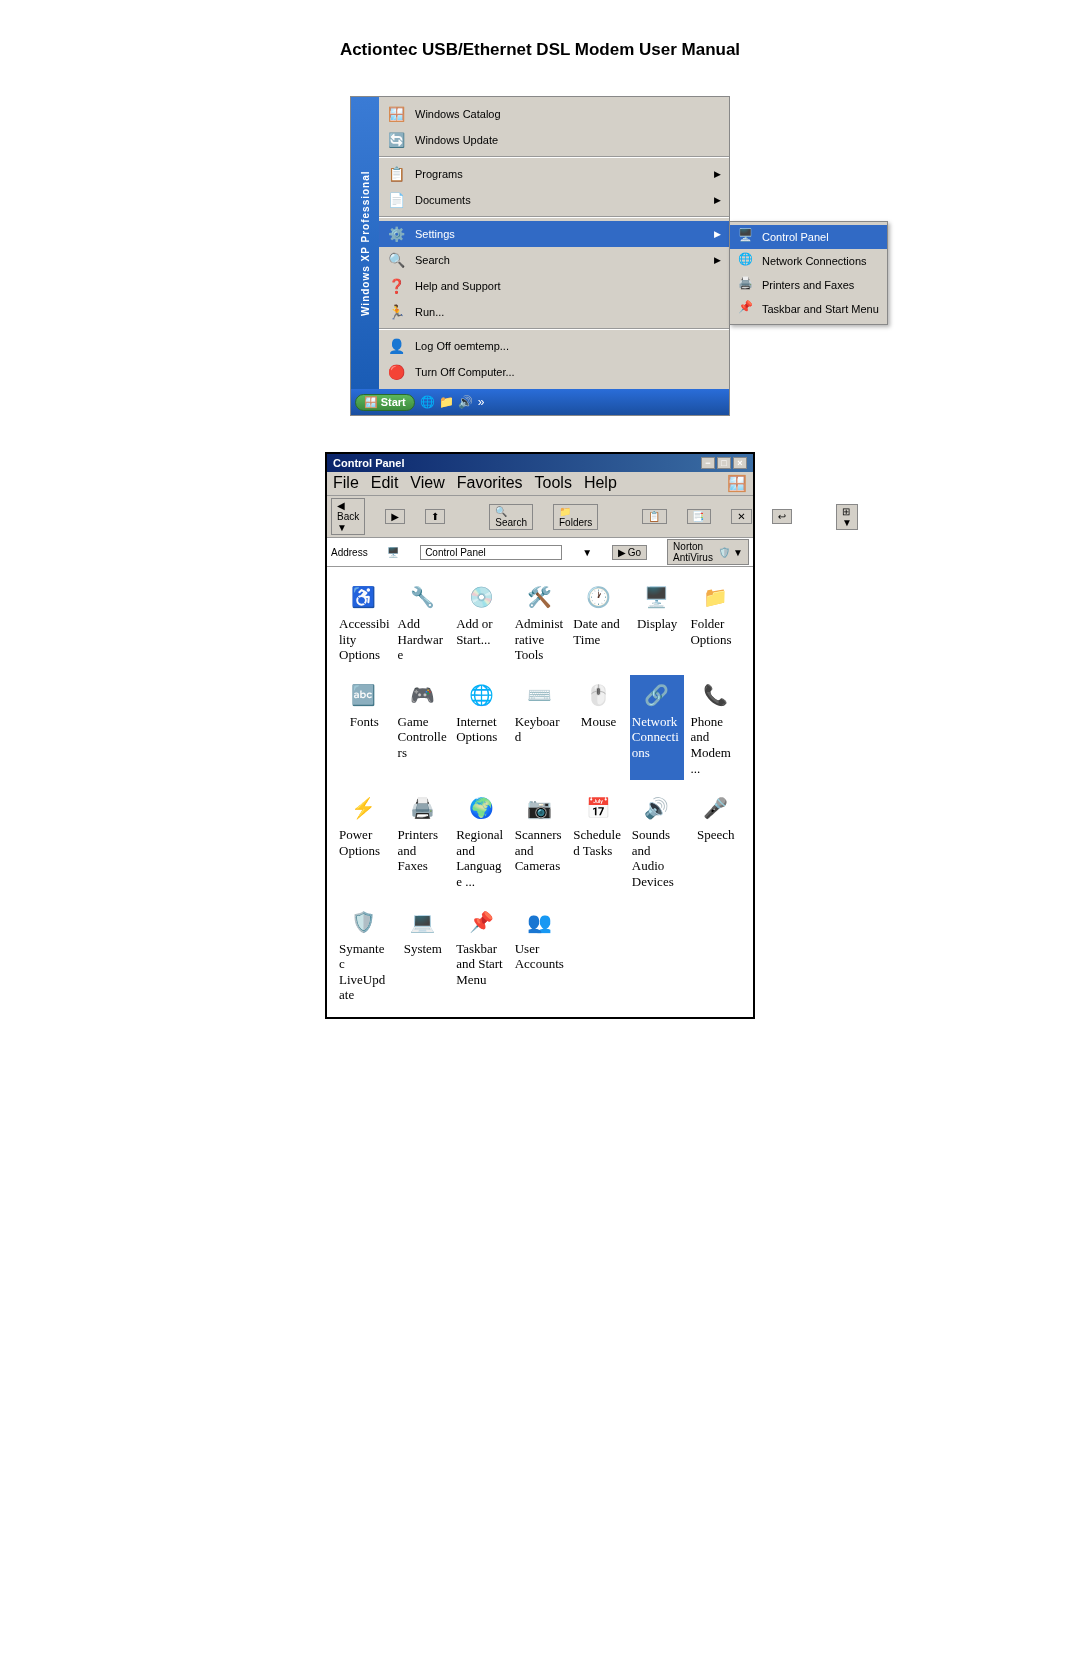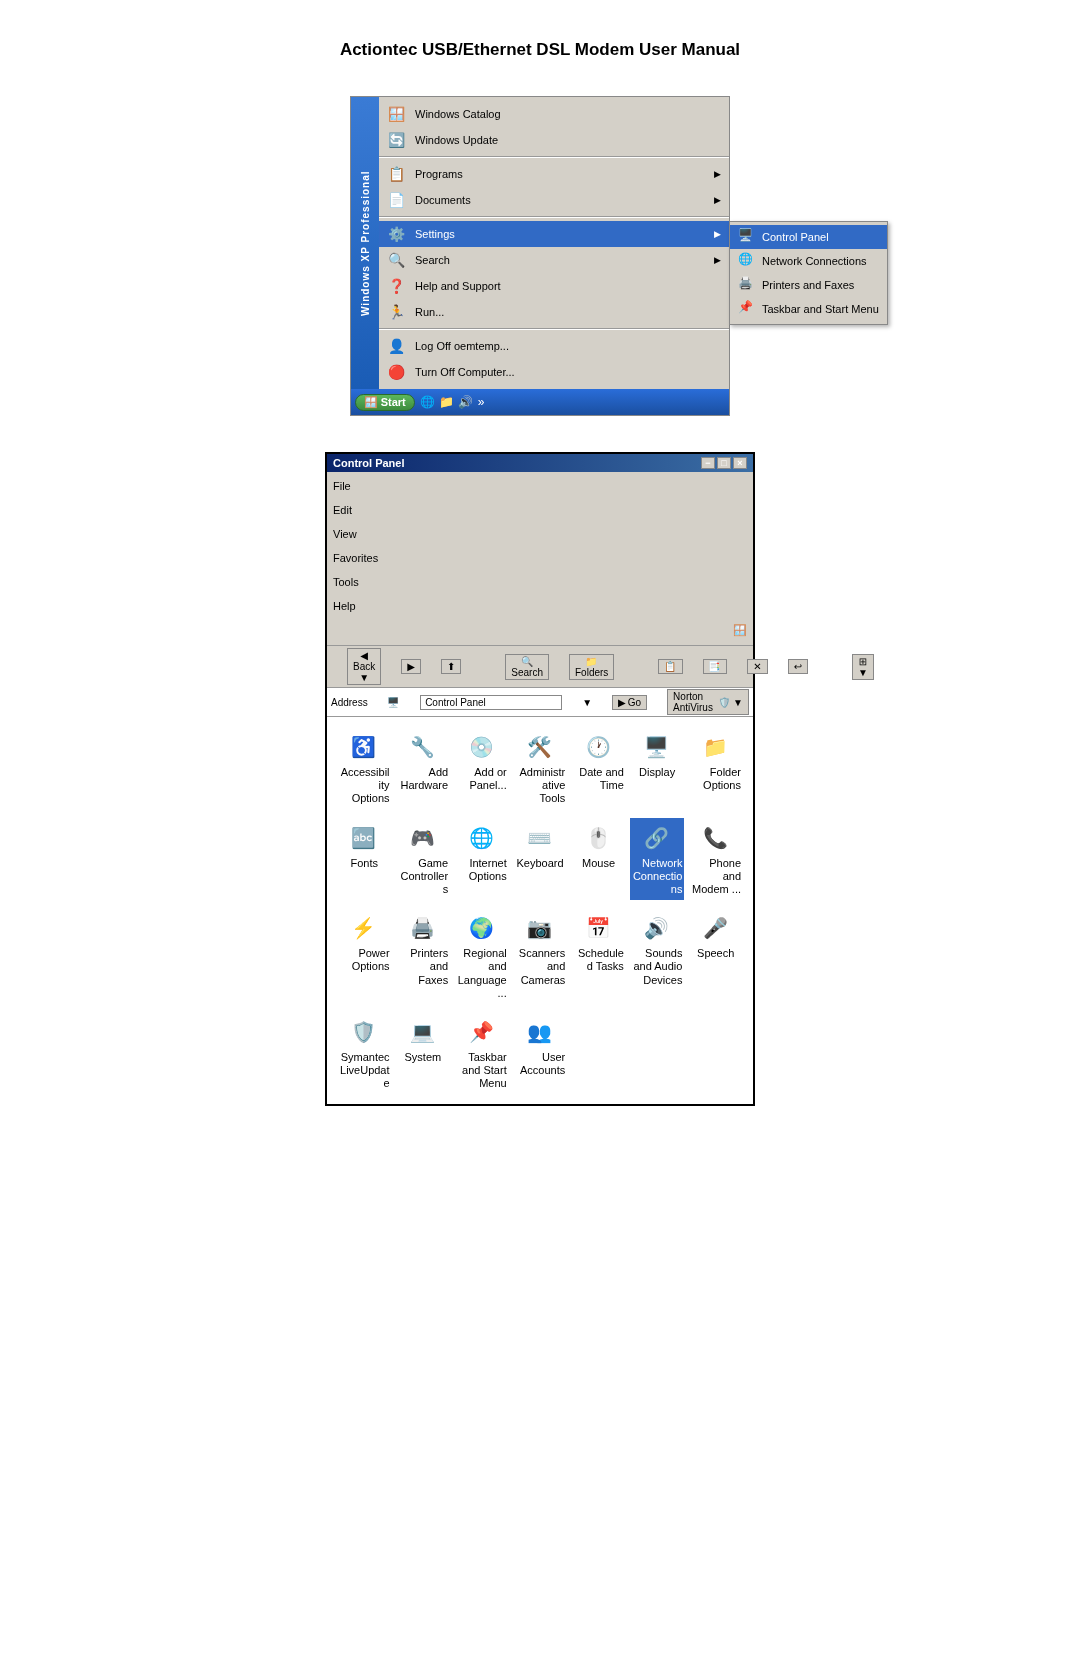--- a/index.html
+++ b/index.html
@@ -219,35 +219,33 @@
       align-items: center;
       justify-content: center;
       font-weight: bold;
       cursor: pointer;
     }
 
     .cp-menubar {
       background: #d4d0c8;
       display: flex;
       gap: 12px;
-      padding: 8px 6px;
+      padding: 2px 6px;
       border-bottom: 1px solid #999;
-      font-size: 11px;
-      flex-direction: column;
+      font-size: 16px;
     }
 
     .cp-toolbar {
       background: #d4d0c8;
       display: flex;
       align-items: center;
-      padding: 2px 20px;
+      padding: 2px 4px;
       gap: 20px;
       border-bottom: 1px solid #999;
       font-size: 11px;
-      text-align: center;
     }
 
     .cp-toolbar-btn {
       background: #d4d0c8;
       border: 1px solid #888;
       padding: 1px 5px;
       font-size: 10px;
       cursor: pointer;
       display: flex;
       align-items: center;
@@ -301,24 +299,25 @@
       width: 32px;
       height: 32px;
       display: flex;
       align-items: center;
       justify-content: center;
       font-size: 20px;
       margin-bottom: 3px;
     }
 
     .cp-icon-label {
-      font-size: 11px;
+      font-size: 13px;
       line-height: 1.2;
-      text-align: right;
+      text-align: left;
       word-break: break-word;
+      font-family: Liberation Serif, serif;
     }
 
     
     .icon-accessibility { color: #4444cc; }
     .icon-hardware { color: #886600; }
     .icon-add-remove { color: #cc4400; }
     .icon-admin { color: #006688; }
     .icon-datetime { color: #cc6600; }
     .icon-display { color: #0066cc; }
     .icon-folder { color: #cc9900; }
@@ -540,21 +539,21 @@
           <div class="cp-icon">
             <div class="cp-icon-img icon-accessibility">♿</div>
             <div class="cp-icon-label">Accessibility Options</div>
           </div>
           <div class="cp-icon">
             <div class="cp-icon-img icon-hardware">🔧</div>
             <div class="cp-icon-label">Add Hardware</div>
           </div>
           <div class="cp-icon">
             <div class="cp-icon-img icon-add-remove">💿</div>
-            <div class="cp-icon-label">Add or Panel...</div>
+            <div class="cp-icon-label">Add or Start...</div>
           </div>
           <div class="cp-icon">
             <div class="cp-icon-img icon-admin">🛠️</div>
             <div class="cp-icon-label">Administrative Tools</div>
           </div>
           <div class="cp-icon">
             <div class="cp-icon-img icon-datetime">🕐</div>
             <div class="cp-icon-label">Date and Time</div>
           </div>
           <div class="cp-icon">

